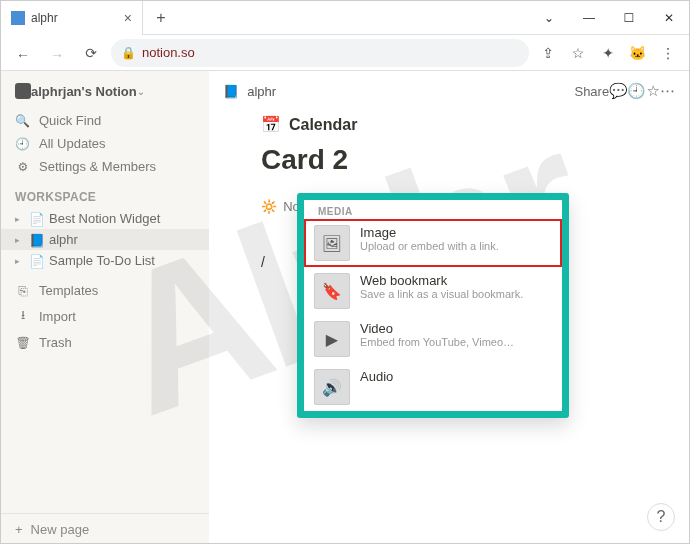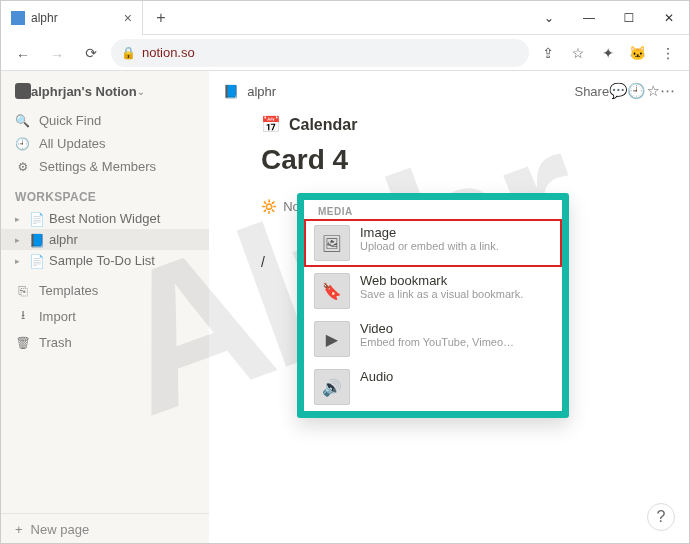--- a/index.html
+++ b/index.html
@@ -182,21 +182,21 @@
         <span class="ic">☆</span>
         <span class="ic">⋯</span>
       </div>
     </div>
 
     <div class="doc">
       <div class="hdr">
         <span>📅</span>
         <span style="font-weight:700;">Calendar</span>
       </div>
-      <div class="title">Card 4</div>
+      <div class="title">Card 2</div>
 
       <div class="propgrid">
         <div class="proprow">
           <span class="propname">
             <span>🔆</span>
             <span>No Day</span>
             <span class="zero">2</span>
           </span>
           <span class="propval">
             <span class="tag-blue">Monday</span>

